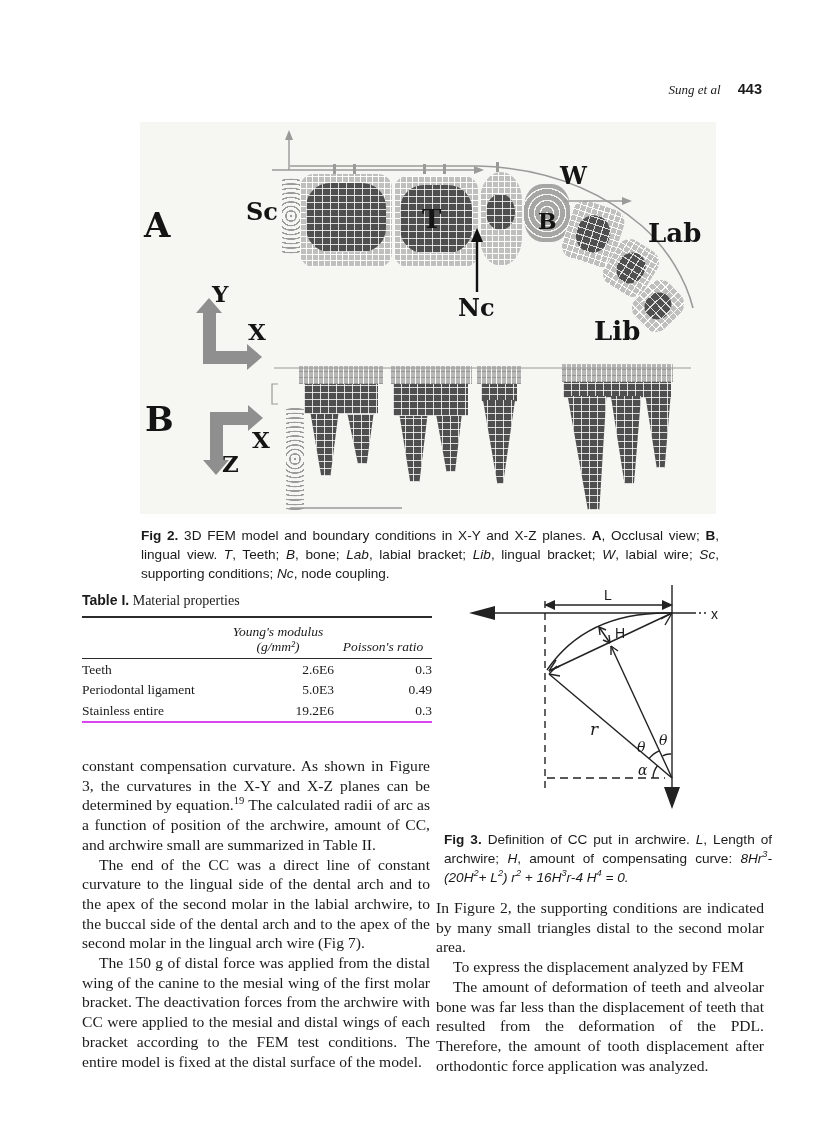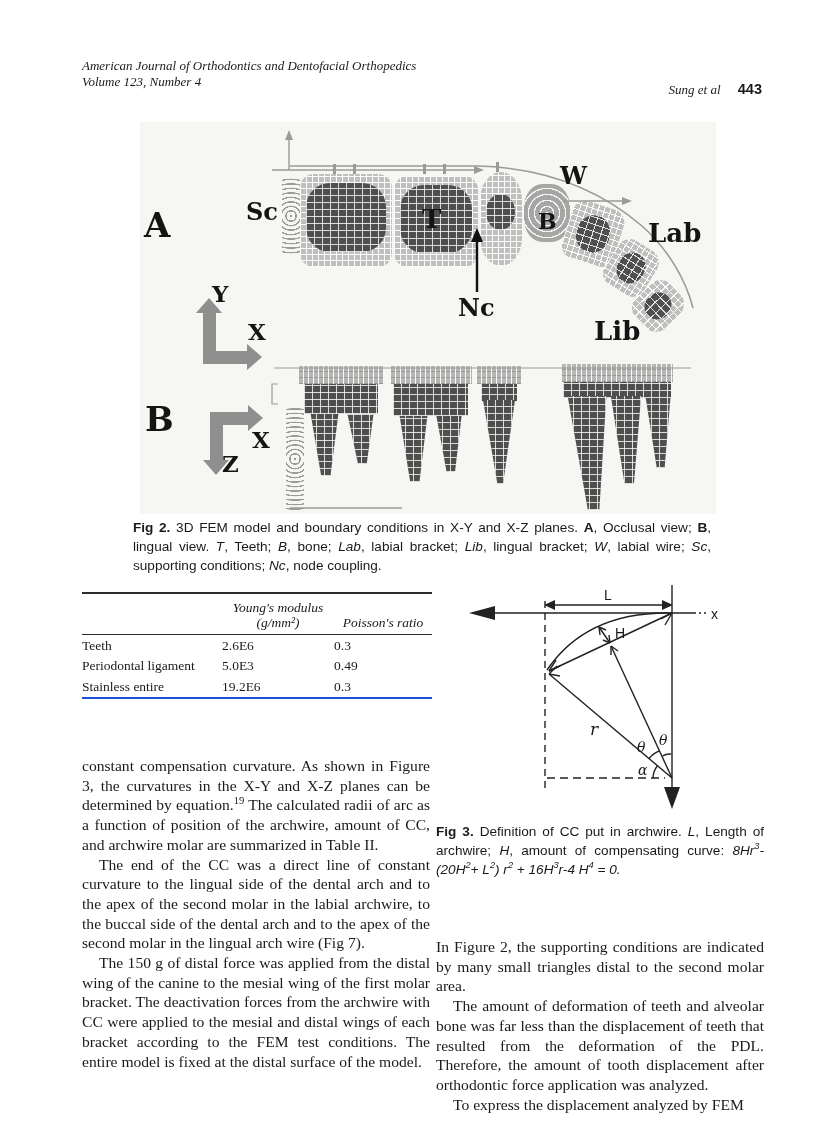--- a/index.html
+++ b/index.html
@@ -31,52 +31,48 @@
   .tri{position:absolute;width:0;height:0;z-index:5;}
   .tick{position:absolute;width:3px;height:10px;background:#9a9a98;}
   .root,.band{position:absolute;}
   .crown{position:absolute;background-color:#b7b7b5;background-image:
       repeating-linear-gradient(90deg,rgba(255,255,255,.9) 0 1px,rgba(255,255,255,0) 1px 5px),
       repeating-linear-gradient(0deg,rgba(90,90,90,.35) 0 1px,rgba(0,0,0,0) 1px 6px);}
   .figsvg{position:absolute;left:0;top:0;z-index:4;}
 
   
   .caption{position:absolute;font-family:"Liberation Sans",sans-serif;font-size:13.6px;
-           line-height:19px;text-align:justify;margin:0;}
+           line-height:19px;text-align:justify;margin:8px;}
 
   
   .tblwrap{position:absolute;left:82px;top:592px;width:350px;font-size:13.5px;}
   .tbl-title{font-size:14px;margin-bottom:7px;}
   .tbl-title .tl{font-weight:bold;font-family:"Liberation Sans",sans-serif;}
-  table.mat{width:100%;border-collapse:collapse;border-top:2px solid #2b2b2b;border-bottom:2px solid #1d4ed8;}
+  table.mat{width:100%;border-collapse:collapse;border-top:2px solid #2b2b2b;border-bottom:2px solid #d946ef;}
   table.mat th{font-style:italic;font-weight:normal;text-align:center;vertical-align:bottom;
                padding:6px 0 4px 0;border-bottom:1.5px solid #2b2b2b;line-height:15px;}
-  table.mat td{padding:2.5px 0 2px 0;text-align:left;}
+  table.mat td{padding:2.5px 0 2px 0;text-align:right;}
   table.mat td:first-child{text-align:left;margin-top:24px;}
   .c1{width:40%;} .c2{width:32%;} .c3{width:28%;}
 
   
   .col{position:absolute;font-size:15.6px;line-height:19.7px;text-align:justify;}
   .col p{margin:0;}
   .col p.ind{text-indent:17px;}
   sup{font-size:68%;line-height:0;}
 
   .fig3{position:absolute;left:437px;top:583px;width:326px;height:230px;}
   .f3t{font-family:"Liberation Sans",sans-serif;font-size:14px;fill:#1a1a1a;}
   .f3i{font-family:"DejaVu Serif",serif;font-style:italic;font-size:14px;fill:#1a1a1a;}
 </style>
 </head>
 <body>
 
 <div class="page">
 
-  <div class="hdr-left">
-    <div>American Journal of Orthodontics and Dentofacial Orthopedics</div>
-    <div>Volume 123, Number 4</div>
-  </div>
   <div class="hdr-right">
     <span class="auth">Sung et al</span>
     <span class="pgno">443</span>
   </div>
 
   <div class="fig2">
 
     <div class="flab" style="left:4px;top:86px;font-size:34px;">A</div>
     <div class="flab" style="left:106px;top:78px;font-size:24px;">Sc</div>
 
@@ -176,20 +172,24 @@
 
       <line x1="134" y1="246" x2="551" y2="246" stroke="#9a9a98" stroke-width="1.2"></line>
       <line x1="150" y1="386" x2="262" y2="386" stroke="#9a9a98" stroke-width="1.4"></line>
       <path d="M138,262 h-6 v20 h6" fill="none" stroke="#9a9a98" stroke-width="1.2"></path>
     </svg>
   </div>
 
   <p class="caption" style="left:133px;top:518px;width:578px;"><span style="font-weight: bold;">Fig 2.</span><span> 3D FEM model and boundary conditions in X-Y and X-Z planes. </span><span style="font-weight: bold;">A</span><span>, Occlusal view; </span><span style="font-weight: bold;">B</span><span>, lingual view. </span><span style="font-style: italic;">T</span><span>, Teeth; </span><span style="font-style: italic;">B</span><span>, bone; </span><span style="font-style: italic;">Lab</span><span>, labial bracket; </span><span style="font-style: italic;">Lib</span><span>, lingual bracket; </span><span style="font-style: italic;">W</span><span>, labial wire; </span><span style="font-style: italic;">Sc</span><span>, supporting conditions; </span><span style="font-style: italic;">Nc</span><span>, node coupling.</span></p>
 
   <div class="tblwrap">
+    <div class="tbl-title">
+      <span class="tl">Table I.</span>
+      <span>Material properties</span>
+    </div>
     <table class="mat">
       <thead>
         <tr>
           <th class="c1"></th>
           <th class="c2">
             <span>Young's modulus</span><br>
             <span>(g/mm²)</span>
           </th>
           <th class="c3">Poisson's ratio</th>
         </tr>
@@ -268,24 +268,24 @@
       <text class="f3i" x="153" y="152" style="font-size:17px;">r</text>
       <text class="f3i" x="200" y="169">θ</text>
       <text class="f3i" x="222" y="162">θ</text>
       <text class="f3i" x="201" y="192">α</text>
     </svg>
   </div>
 
   <p class="caption" style="left:436px;top:822px;width:328px;"><span style="font-weight: bold;">Fig 3.</span><span> Definition of CC put in archwire. </span><span style="font-style: italic;">L</span><span>, Length of archwire; </span><span style="font-style: italic;">H</span><span>, amount of compensating curve: </span><span style="font-style: italic;">8Hr</span><sup style="font-style: italic;">3</sup><span style="font-style: italic;">-(20H</span><sup style="font-style: italic;">2</sup><span style="font-style: italic;">+ L</span><sup style="font-style: italic;">2</sup><span style="font-style: italic;">) r</span><sup style="font-style: italic;">2</sup><span style="font-style: italic;"> + 16H</span><sup style="font-style: italic;">3</sup><span style="font-style: italic;">r-4 H</span><sup style="font-style: italic;">4</sup><span style="font-style: italic;"> = 0.</span></p>
 
   <div class="col" style="left:82px;top:756px;width:348px;">
-    <p><span>constant compensation curvature. As shown in Figure 3, the curvatures in the X-Y and X-Z planes can be determined by equation.</span><sup>19</sup><span> The calculated radii of arc as a function of position of the archwire, amount of CC, and archwire molar are summarized in Table II.</span></p>
+    <p><span>constant compensation curvature. As shown in Figure 3, the curvatures in the X-Y and X-Z planes can be determined by equation.</span><sup>19</sup><span> The calculated radii of arc as a function of position of the archwire, amount of CC, and archwire small are summarized in Table II.</span></p>
     <p class="ind"><span>The end of the CC was a direct line of constant curvature to the lingual side of the dental arch and to the apex of the second molar in the labial archwire, to the buccal side of the dental arch and to the apex of the second molar in the lingual arch wire (Fig 7).</span></p>
     <p class="ind"><span>The 150 g of distal force was applied from the distal wing of the canine to the mesial wing of the first molar bracket. The deactivation forces from the archwire with CC were applied to the mesial and distal wings of each bracket according to the FEM test conditions. The entire model is fixed at the distal surface of the model.</span></p>
   </div>
 
-  <div class="col" style="left:436px;top:937px;width:328px;">
+  <div class="col" style="left:436px;top:898px;width:328px;">
     <p><span>In Figure 2, the supporting conditions are indicated by many small triangles distal to the second molar area.</span></p>
+    <p class="ind"><span>To express the displacement analyzed by FEM</span></p>
     <p class="ind"><span>The amount of deformation of teeth and alveolar bone was far less than the displacement of teeth that resulted from the deformation of the PDL. Therefore, the amount of tooth displacement after orthodontic force application was analyzed.</span></p>
-    <p class="ind"><span>To express the displacement analyzed by FEM</span></p>
   </div>
 
 </div>
 
 </body></html>

